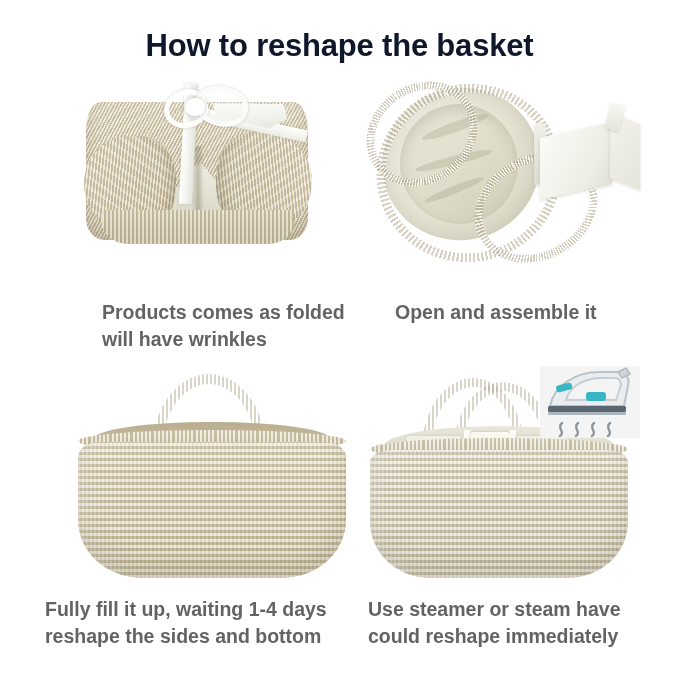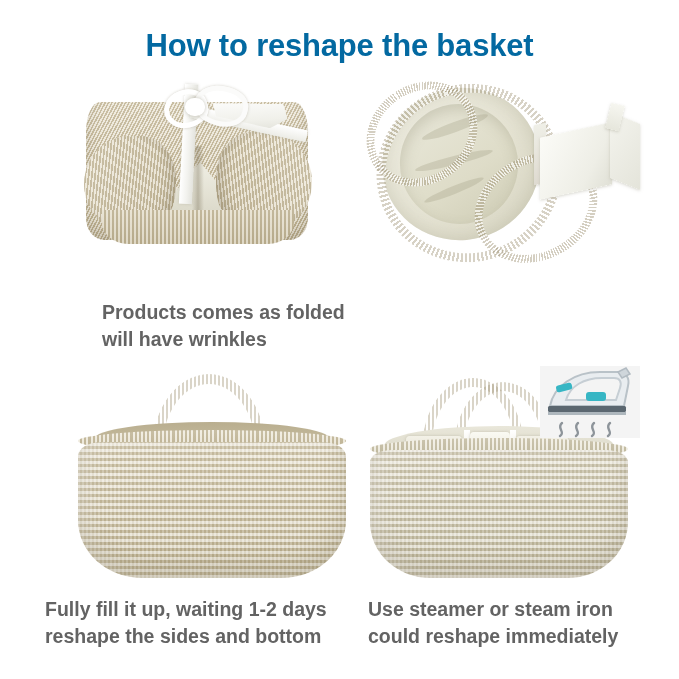--- a/index.html
+++ b/index.html
@@ -18,21 +18,21 @@
 
   
   #title {
     position: absolute;
     left: 0;
     top: 28px;
     width: 679px;
     text-align: center;
     font-size: 31px;
     font-weight: bold;
-    color: #0369a1;
+    color: #0f172a;
     letter-spacing: -0.2px;
   }
 
   
   .caption {
     position: absolute;
     color: #636363;
     font-size: 19.5px;
     font-weight: bold;
     line-height: 27px;
@@ -395,38 +395,39 @@
     <div class="open-crease" style="left:60px;top:104px;width:64px;height:8px;transform:rotate(-22deg);"></div>
     <div class="open-rim"></div>
     <div class="open-handle" id="open-handle-l"></div>
     <div class="open-handle" id="open-handle-r"></div>
     <div class="divider-panel" id="div-tab"></div>
     <div class="divider-panel" id="div-main"></div>
     <div class="divider-panel" id="div-side"></div>
     <div class="divider-panel" id="div-flap"></div>
   </div>
 
+  <div class="caption" id="cap-2">Open and assemble it</div>
 
   <div class="photo" id="photo-filled">
     <div class="basket-handle" id="filled-handle"></div>
     <div class="basket-mouth">
       
       
       
       
       
       
       
       
     </div>
     <div class="basket-rim"></div>
     <div class="basket-body"></div>
   </div>
 
-  <div class="caption" id="cap-3">Fully fill it up, waiting 1-2 days
+  <div class="caption" id="cap-3">Fully fill it up, waiting 1-4 days
 reshape the sides and bottom</div>
 
   <div class="photo" id="photo-empty">
     <div class="basket-handle" id="empty-handle-l"></div>
     <div class="basket-handle" id="empty-handle-r"></div>
     <div class="empty-interior">
       <div class="compartment" id="comp-1"></div>
       <div class="comp-wall" id="wall-1"></div>
       <div class="compartment" id="comp-2"></div>
       <div class="comp-wall" id="wall-2"></div>
@@ -454,16 +455,16 @@
 
       <g stroke="#8d949a" stroke-width="2.4" fill="none" stroke-linecap="round">
         <path d="M20 70 C26 66 16 62 22 57"></path>
         <path d="M36 70 C42 66 32 62 38 57"></path>
         <path d="M52 70 C58 66 48 62 54 57"></path>
         <path d="M68 70 C74 66 64 62 70 57"></path>
       </g>
     </svg>
   </div>
 
-  <div class="caption" id="cap-4">Use steamer or steam iron
+  <div class="caption" id="cap-4">Use steamer or steam have
 could reshape immediately</div>
 
 </div>
 
 </body></html>

